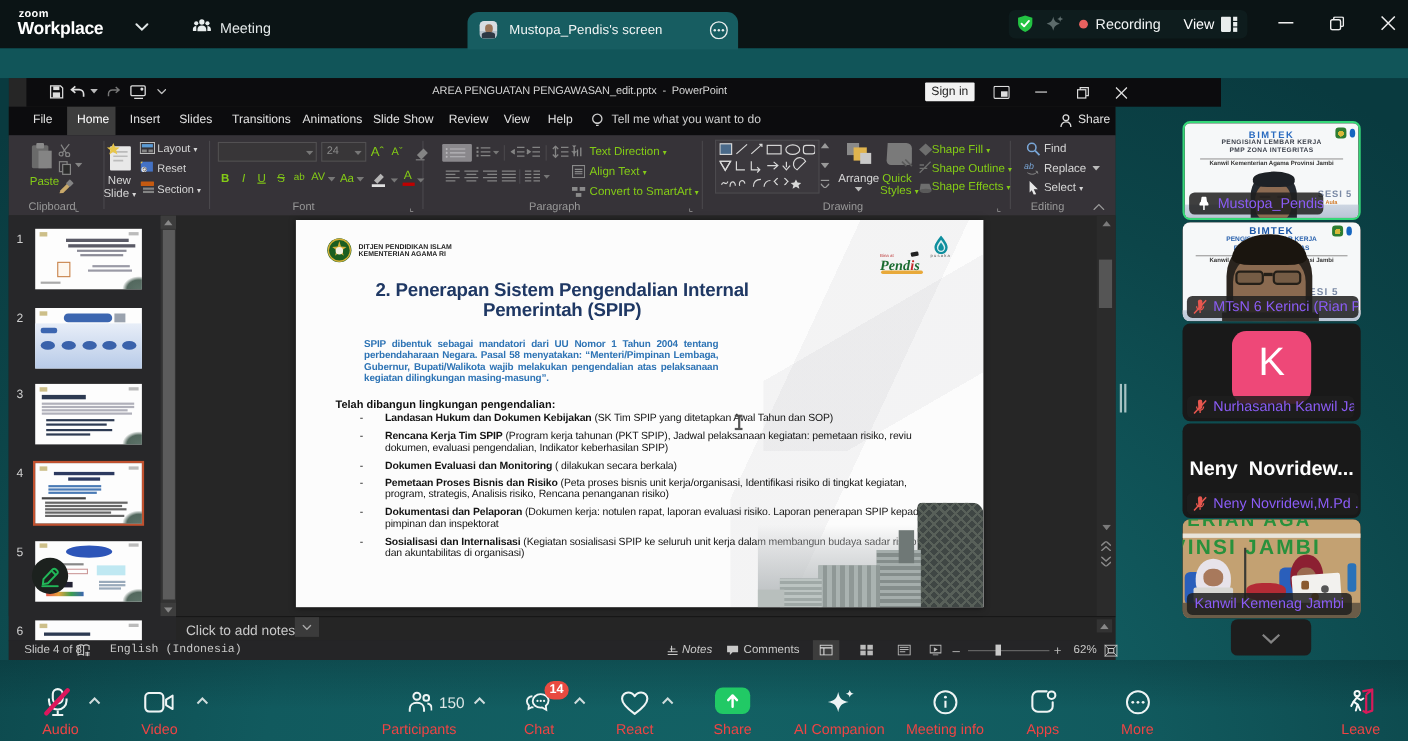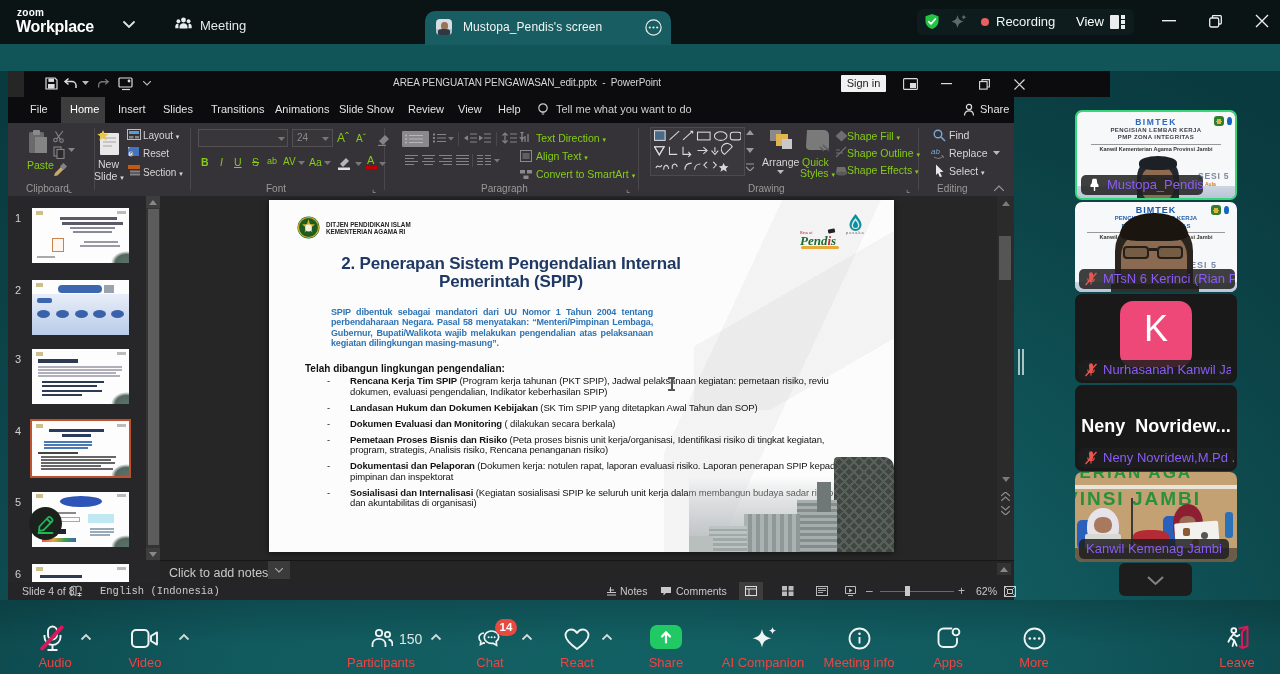--- a/index.html
+++ b/index.html
@@ -582,21 +582,21 @@
   <div id="status">
     <div class="abs" style="left:14px;top:3px;">Slide 4 of 8</div>
     <svg class="abs" style="left:62px;top:3px" width="13" height="12" viewBox="0 0 13 12">
         <path d="M1 2 C3 1 4.5 1 6 2 V10.5 C4.5 9.5 3 9.5 1 10.5 Z M6 2 C7.5 1 9 1 11 2 V6" stroke="#c9c9c9" stroke-width="1" fill="none"></path>
         <path d="M7.5 8.5 h4 m-4 2 h4 m-2-3 v4" stroke="#c9c9c9" stroke-width="1"></path>
       </svg>
     <div class="abs" style="left:92px;top:3px;font-family:Liberation Mono, monospace;">English (Indonesia)</div>
     <svg class="abs" style="left:598px;top:4px" width="11" height="10">
         <path d="M1 9 h9 M1 6.5 h9 M3 4 h5 M4.5 1 v5" stroke="#c9c9c9" stroke-width="1" fill="none"></path>
       </svg>
-    <div class="abs" style="left:612px;top:3px;">Notes</div>
+    <div class="abs" style="left:612px;top:3px;font-style:italic;">Notes</div>
     <svg class="abs" style="left:652px;top:4px" width="12" height="10">
         <path d="M1 1 h10 v6 h-5 l-2.5 2.5 V7 H1 Z" fill="#c9c9c9"></path>
       </svg>
     <div class="abs" style="left:668px;top:3px;">Comments</div>
     <div class="abs" style="left:731px;top:0;width:24px;height:18px;background:#3d3d3d;"></div>
     <svg class="abs" style="left:737px;top:4px" width="12" height="10">
         <rect x="0.5" y="0.5" width="11" height="9" fill="none" stroke="#ddd" stroke-width="1"></rect>
         <path d="M0.5 3 h11 M4 3 v6.5" stroke="#ddd" stroke-width="1"></path>
       </svg>
     <svg class="abs" style="left:774px;top:4px" width="12" height="10">
@@ -651,22 +651,22 @@
       <path d="M6.5 6.5 C8.2 8.8 9 10.2 9 11.4 A2.5 2.5 0 0 1 4 11.4 C4 10.2 4.8 8.8 6.5 6.5 Z" fill="#0e8f9e"></path>
     </svg>
   <div class="abs" style="left:577px;top:31px;color:#555;font-size:3.8px;">p u s a k a</div>
 
   <div class="abs" style="left:0;top:55px;width:484px;text-align:center;color:#1f3864;font-weight:700;font-size:17px;line-height:17.5px;letter-spacing:-.2px;">2. Penerapan Sistem Pengendalian Internal<br>Pemerintah (SPIP)</div>
 
   <div class="abs" style="left:62px;top:107px;width:322px;color:#2e74b5;font-weight:700;font-size:9px;letter-spacing:-.15px;line-height:10.4px;text-align:justify;">SPIP dibentuk sebagai mandatori dari UU Nomor 1 Tahun 2004 tentang perbendaharaan Negara. Pasal 58 menyatakan: “Menteri/Pimpinan Lembaga, Gubernur, Bupati/Walikota wajib melakukan pengendalian atas pelaksanaan kegiatan dilingkungan masing-masung”.</div>
   <div class="abs" style="left:36px;top:163px;color:#111;font-weight:700;font-size:10px;">Telah dibangun lingkungan pengendalian:</div>
 
   <div class="abs" style="left:58px;top:176px;width:516px;color:#131313;font-size:9.5px;letter-spacing:-.12px;line-height:10.5px;">
+    <div style="margin-bottom:5.5px;"><span style="display:inline-block;width:23px;">-</span><b>Landasan Hukum dan Dokumen Kebijakan</b> (SK Tim SPIP yang ditetapkan Awal Tahun dan SOP)</div>
     <div style="margin-bottom:5.5px;padding-left:23px;text-indent:-23px;"><span style="display:inline-block;width:23px;text-indent:0;">-</span><b>Rencana Kerja Tim SPIP</b> (Program kerja tahunan (PKT SPIP), Jadwal pelaksanaan kegiatan: pemetaan risiko, reviu dokumen, evaluasi pengendalian, Indikator keberhasilan SPIP)</div>
-    <div style="margin-bottom:5.5px;"><span style="display:inline-block;width:23px;">-</span><b>Landasan Hukum dan Dokumen Kebijakan</b> (SK Tim SPIP yang ditetapkan Awal Tahun dan SOP)</div>
     <div style="margin-bottom:5.5px;"><span style="display:inline-block;width:23px;">-</span><b>Dokumen Evaluasi dan Monitoring</b> ( dilakukan secara berkala)</div>
     <div style="margin-bottom:5.5px;padding-left:23px;text-indent:-23px;"><span style="display:inline-block;width:23px;text-indent:0;">-</span><b>Pemetaan Proses Bisnis dan Risiko</b> (Peta proses bisnis unit kerja/organisasi, Identifikasi risiko di tingkat kegiatan, program, strategis, Analisis risiko, Rencana penanganan risiko)</div>
     <div style="margin-bottom:5.5px;padding-left:23px;text-indent:-23px;"><span style="display:inline-block;width:23px;text-indent:0;">-</span><b>Dokumentasi dan Pelaporan</b> (Dokumen kerja: notulen rapat, laporan evaluasi risiko. Laporan penerapan SPIP kepada pimpinan dan inspektorat</div>
     <div style="padding-left:23px;text-indent:-23px;"><span style="display:inline-block;width:23px;text-indent:0;">-</span><b>Sosialisasi dan Internalisasi</b> (Kegiatan sosialisasi SPIP ke seluruh unit kerja dalam membangun budaya sadar risiko dan akuntabilitas di organisasi)</div>
   </div>
 
   <div class="abs" style="left:420px;top:255px;width:205px;height:97px;">
     <div class="abs" style="left:0;bottom:0;width:205px;height:75px;background:linear-gradient(180deg,rgba(255,255,255,0) 0,rgba(200,203,205,.5) 30%,#b5babc 100%);"></div>
     <div class="abs" style="left:145px;bottom:0;width:60px;height:95px;background:#3f4644;background-image:repeating-linear-gradient(45deg,#586059 0 2px,transparent 2px 7px),repeating-linear-gradient(-45deg,#586059 0 2px,transparent 2px 7px);border-radius:4px 10px 0 0;"></div>
     <div class="abs" style="left:108px;bottom:0;width:40px;height:52px;background:#8f9896;background-image:repeating-linear-gradient(180deg,#a5aeac 0 3px,#848d8b 3px 6px);"></div>

